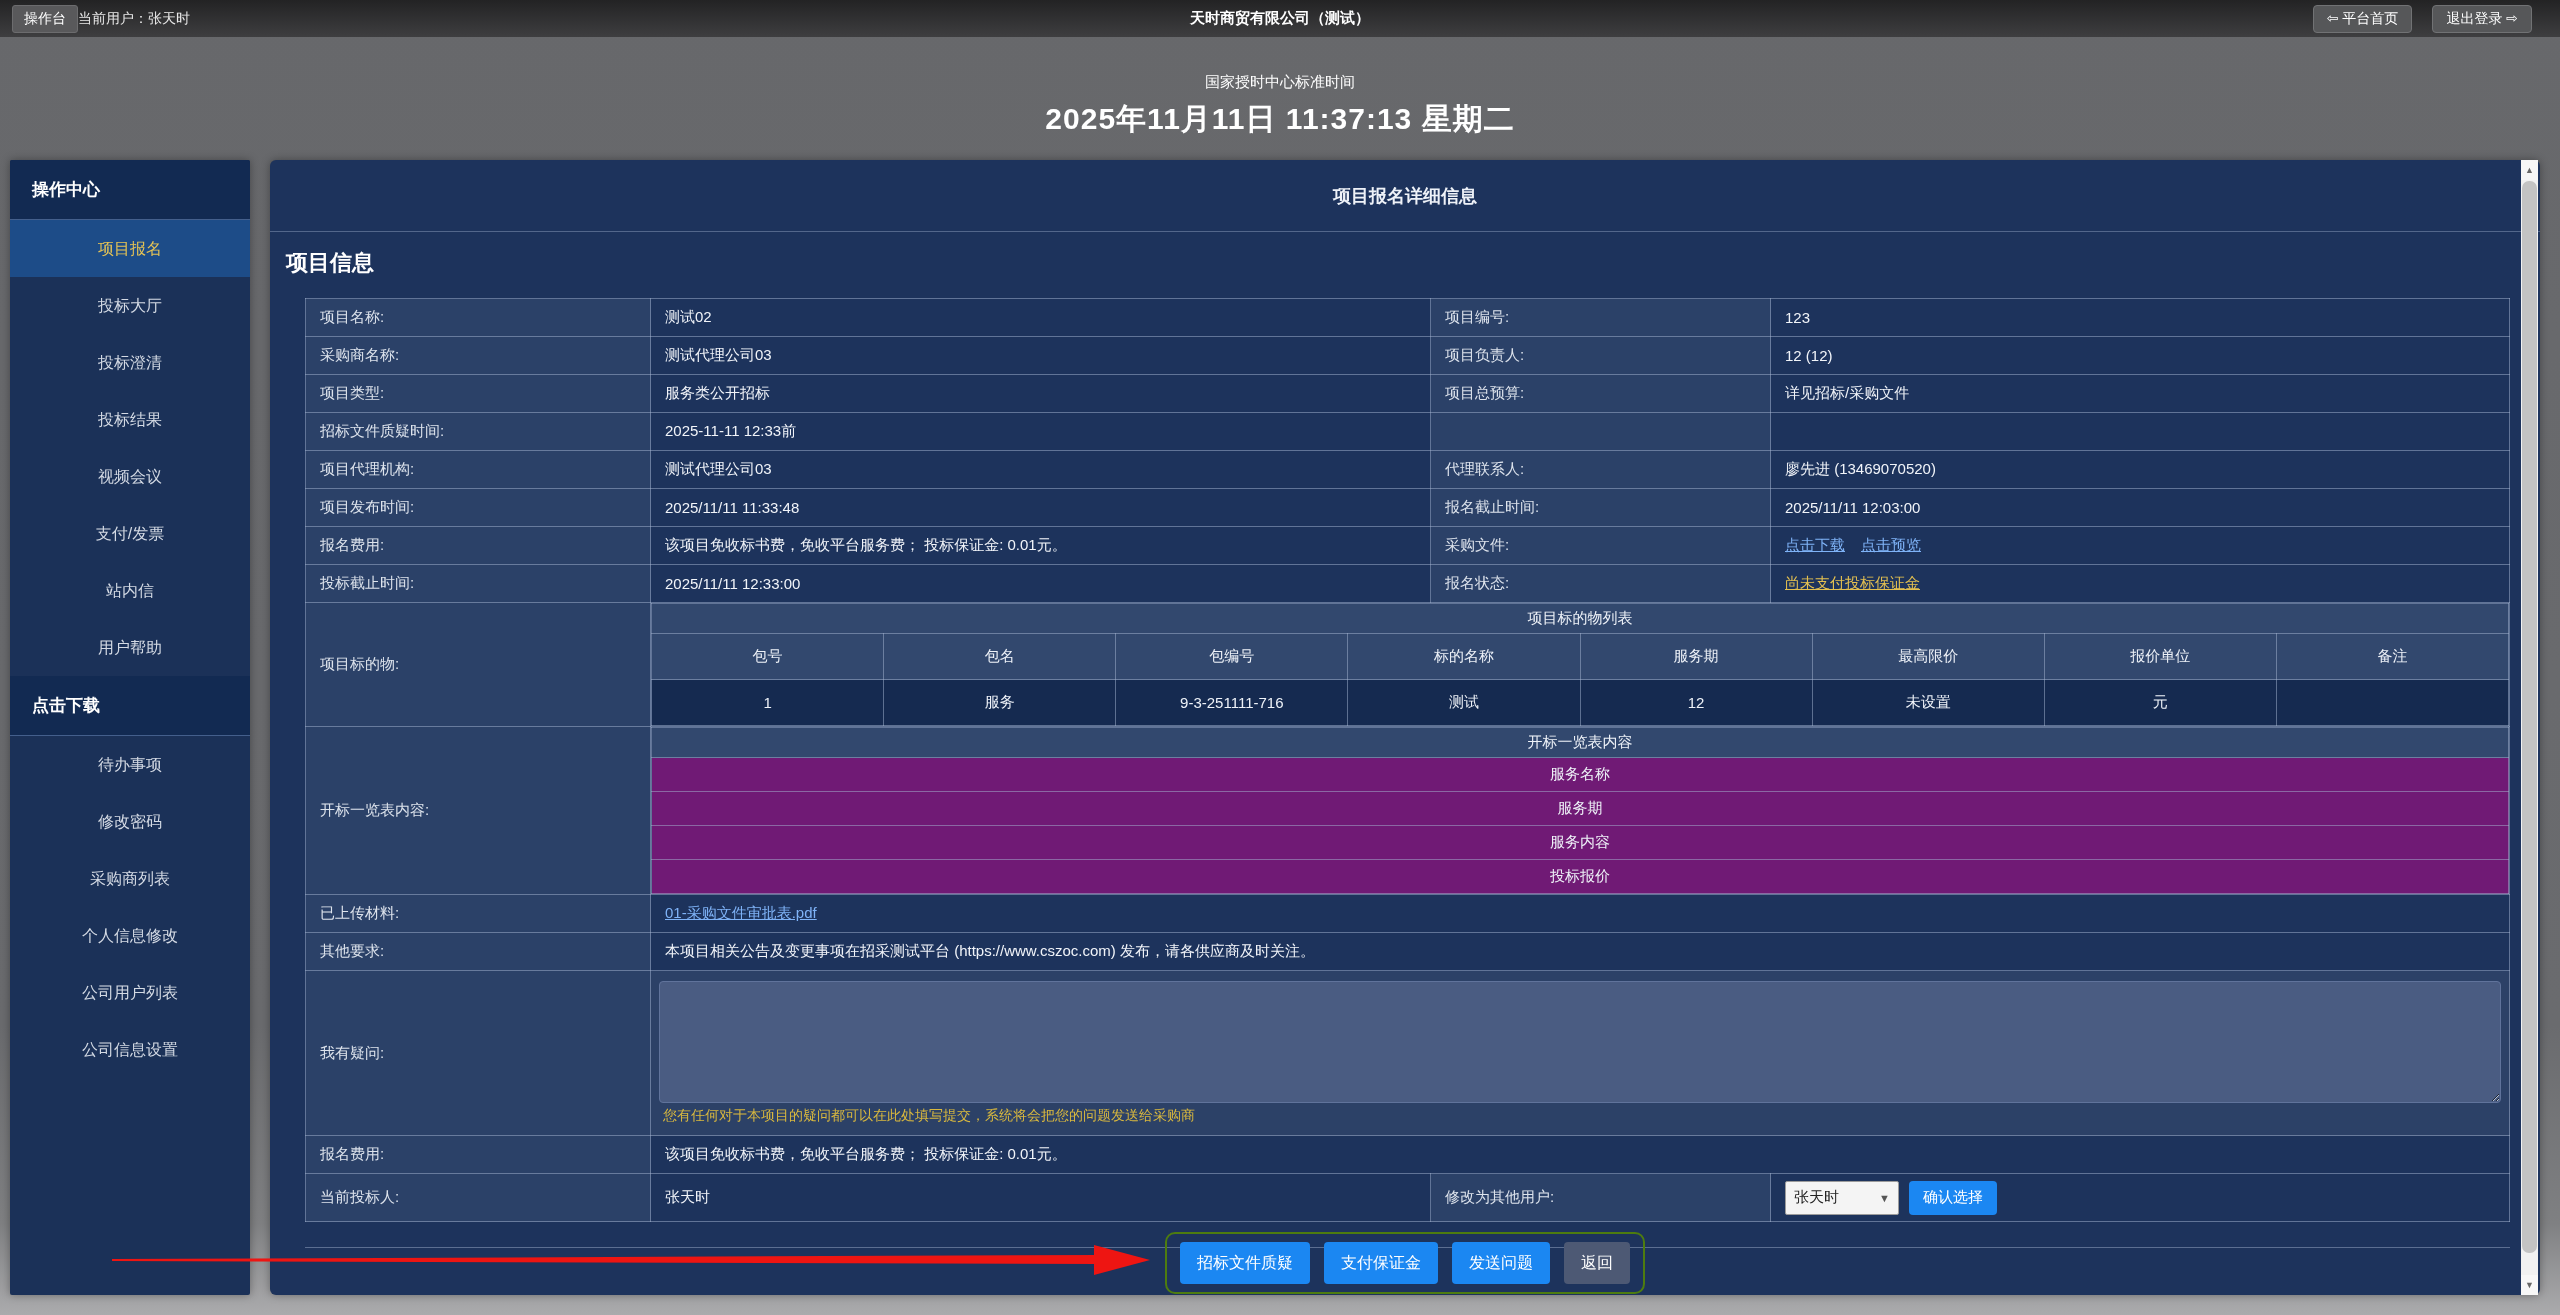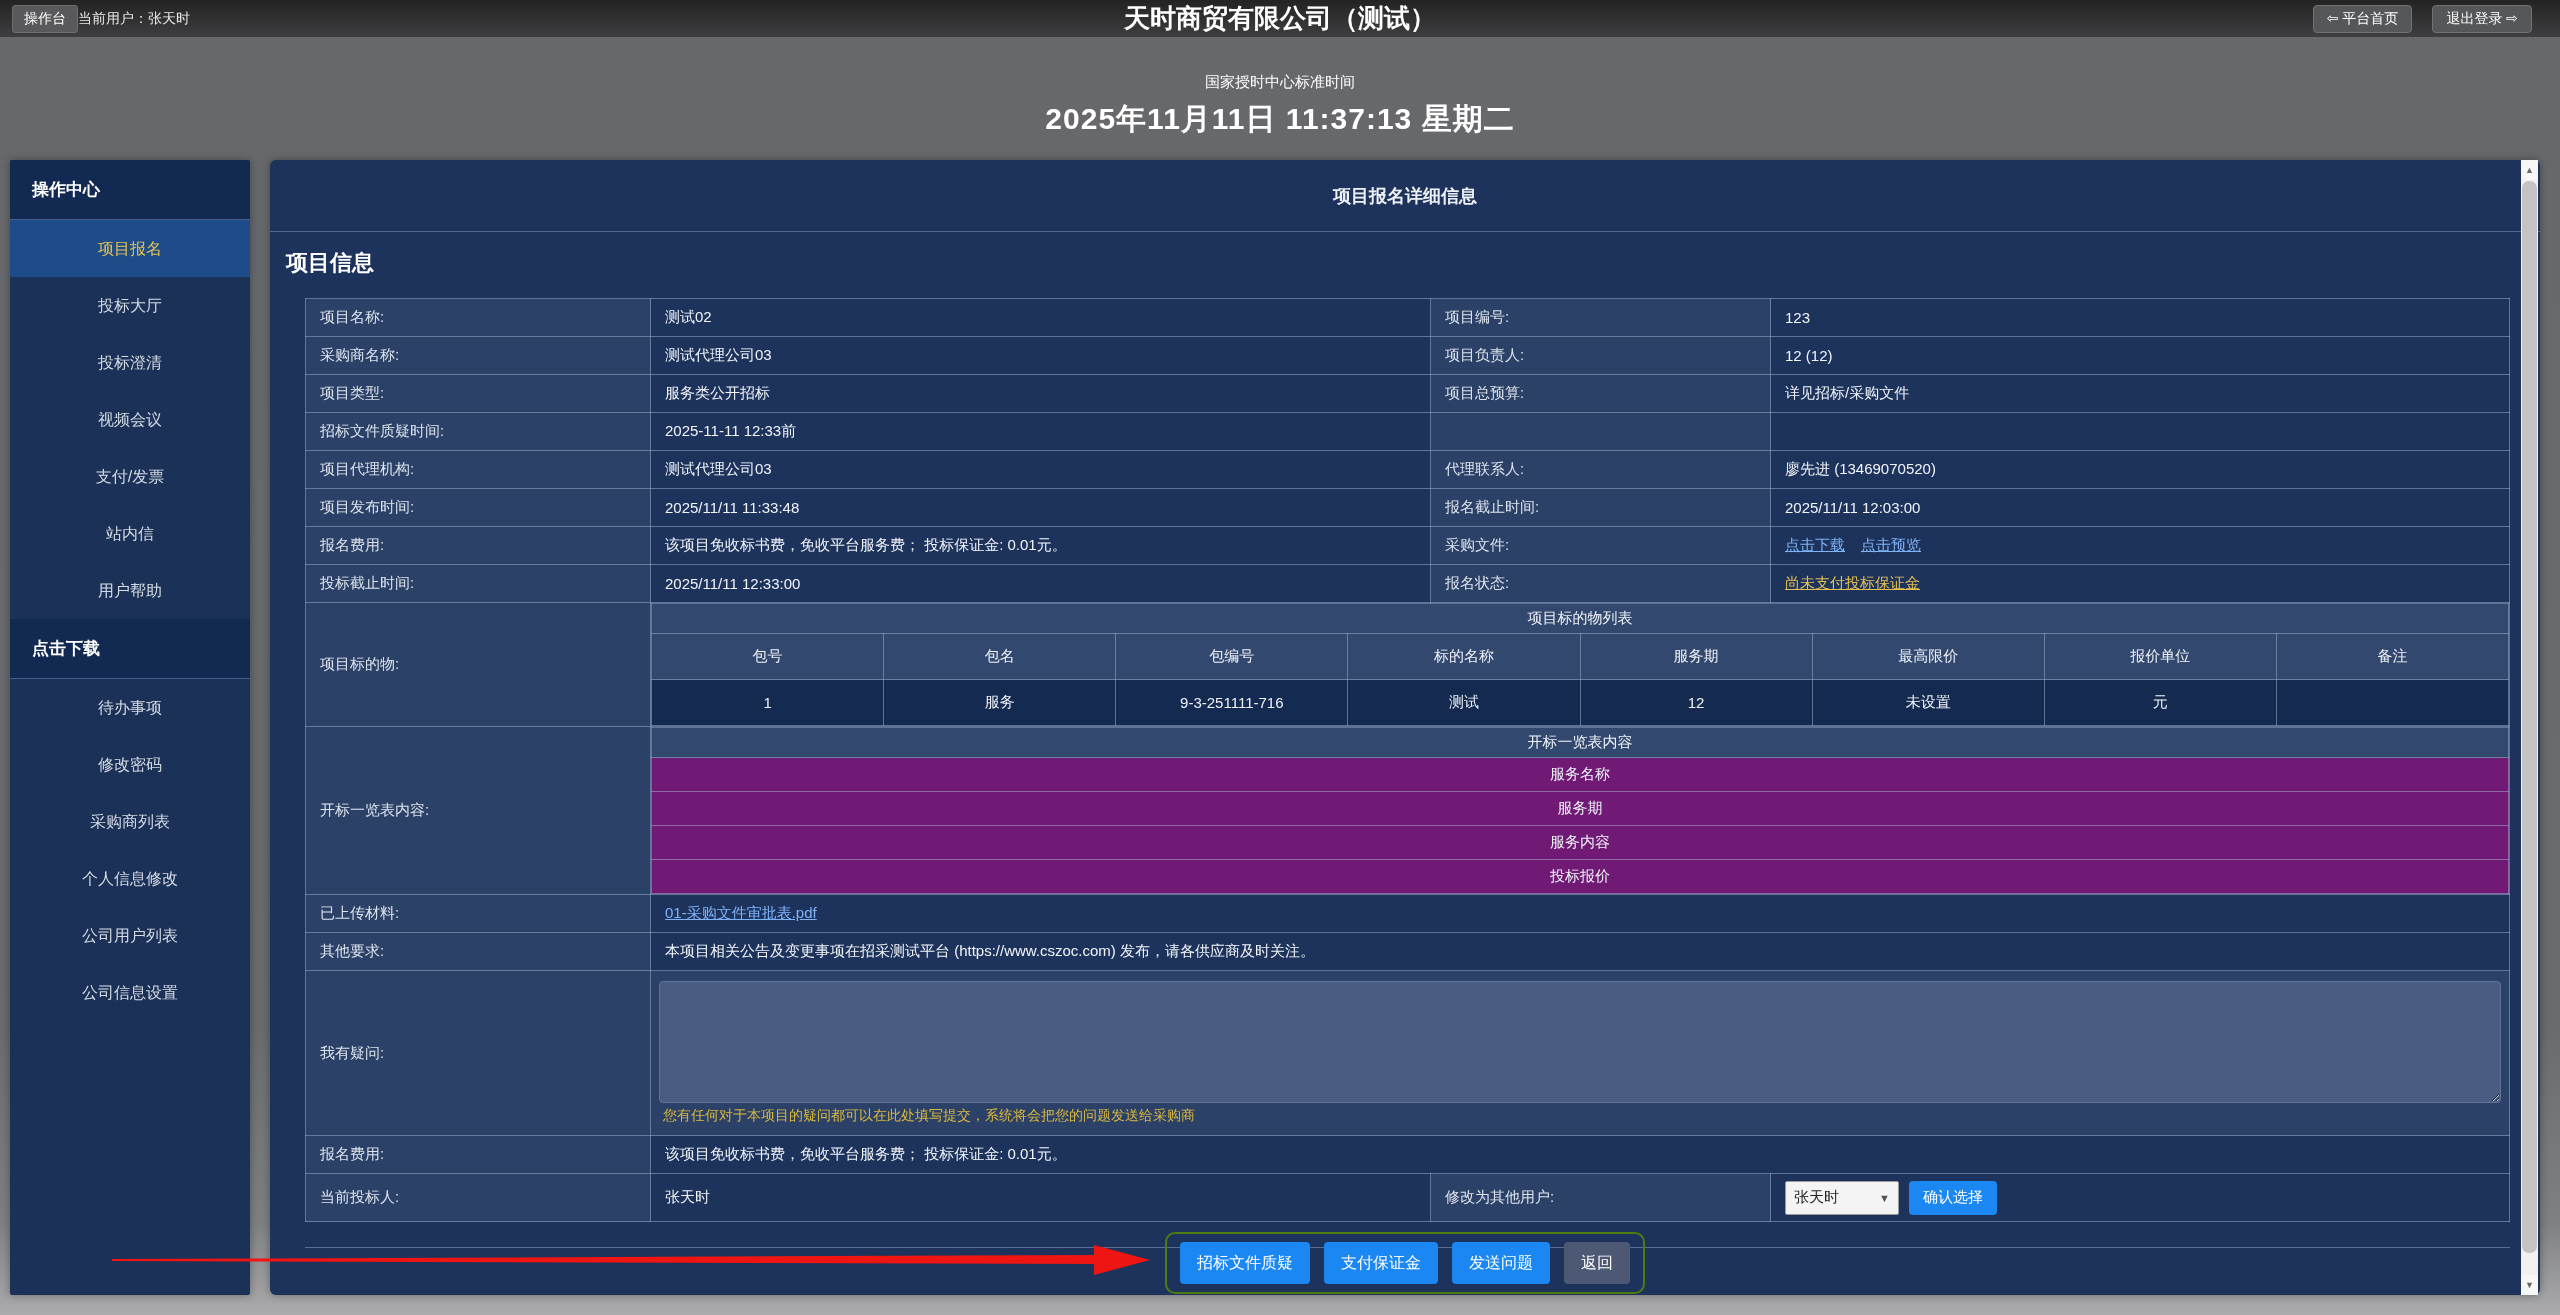--- a/index.html
+++ b/index.html
@@ -6,21 +6,21 @@
   html,body{width:2560px;height:1315px;overflow:hidden}
   body{font-family:"Liberation Sans","DejaVu Sans",sans-serif}
   .page{position:relative;width:2560px;height:1315px;
     background:linear-gradient(180deg,#67686b 0,#6a6b6e 78%,#7f8082 93%,#ababad 100%)}
   
   .topbar{position:absolute;top:0;left:0;width:100%;height:37px;
     background:linear-gradient(180deg,#232324,#3e3e40);display:flex;align-items:center;z-index:5}
   .console-btn{margin-left:12px;background:#59595b;border:1px solid #6c6c6e;border-radius:3px;
     color:#fff;font-size:14px;padding:4px 11px;cursor:pointer;font-family:inherit}
   .cur-user{font-size:14px;color:#e9e9e9}
-  .app-title{position:absolute;left:50%;transform:translateX(-50%);font-size:26px;font-weight:bold;color:#fff}
+  .app-title{position:absolute;left:50%;transform:translateX(-50%);font-size:15px;font-weight:bold;color:#fff}
   .top-right{position:absolute;right:28px;display:flex;gap:20px}
   .tbtn{background:#565759;border:1px solid #717274;border-radius:4px;color:#fff;
     font-size:14px;padding:4px 13px;cursor:pointer;font-family:inherit}
   
   .banner{position:absolute;top:37px;width:100%;height:123px;text-align:center;color:#fff}
   .banner-label{padding-top:36px;font-size:15px}
   .banner-time{margin-top:7px;font-size:30px;font-weight:bold;letter-spacing:1px}
   
   .sidebar{position:absolute;left:10px;top:160px;width:240px;height:1135px;background:#1b3158;
     border-radius:2px;box-shadow:0 0 8px rgba(0,0,0,.35);overflow:hidden;color:#d9dfe8}
@@ -92,20 +92,21 @@
   <div class="banner">
     <div class="banner-label">国家授时中心标准时间</div>
     <div class="banner-time">2025年11月11日 11:37:13 星期二</div>
   </div>
 
   <aside class="sidebar">
     <div class="shead">操作中心</div>
     <div class="sitem active">项目报名</div>
     <div class="sitem">投标大厅</div>
     <div class="sitem">投标澄清</div>
+    <div class="sitem">投标结果</div>
     <div class="sitem">视频会议</div>
     <div class="sitem">支付/发票</div>
     <div class="sitem">站内信</div>
     <div class="sitem">用户帮助</div>
     <div class="shead">点击下载</div>
     <div class="sitem">待办事项</div>
     <div class="sitem">修改密码</div>
     <div class="sitem">采购商列表</div>
     <div class="sitem">个人信息修改</div>
     <div class="sitem">公司用户列表</div>

